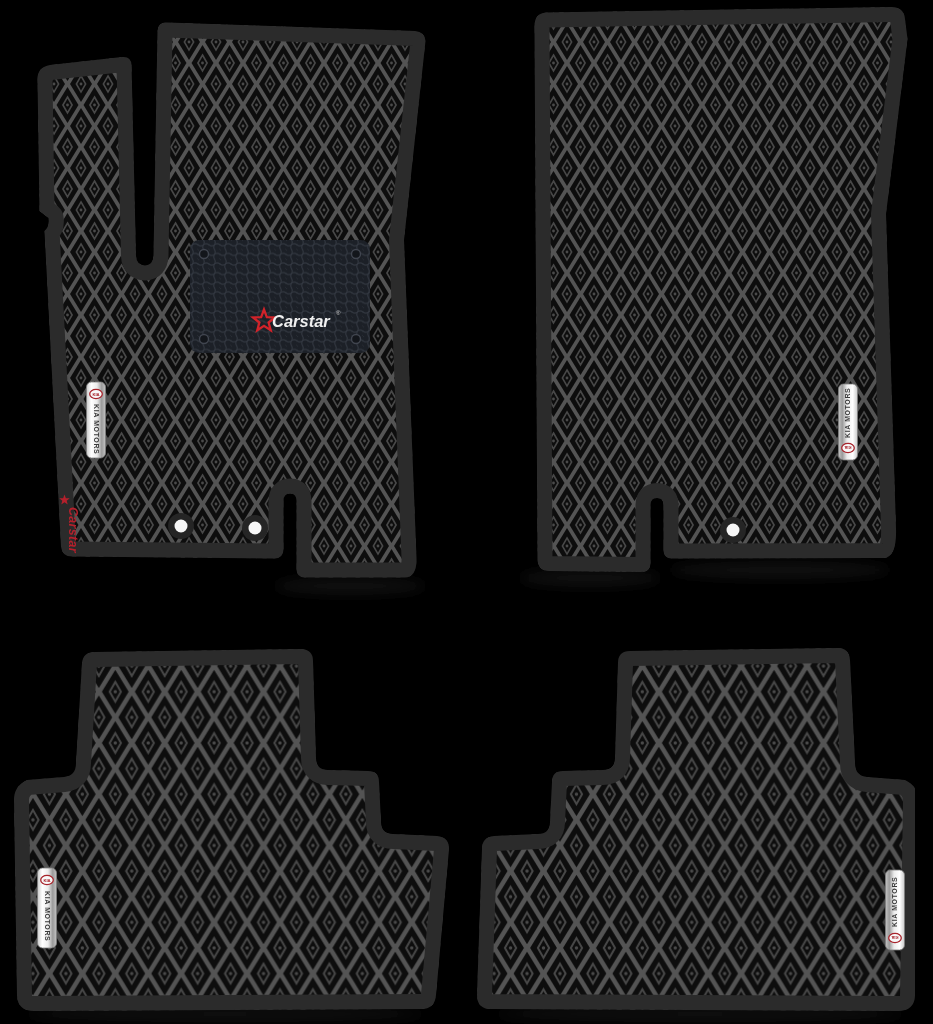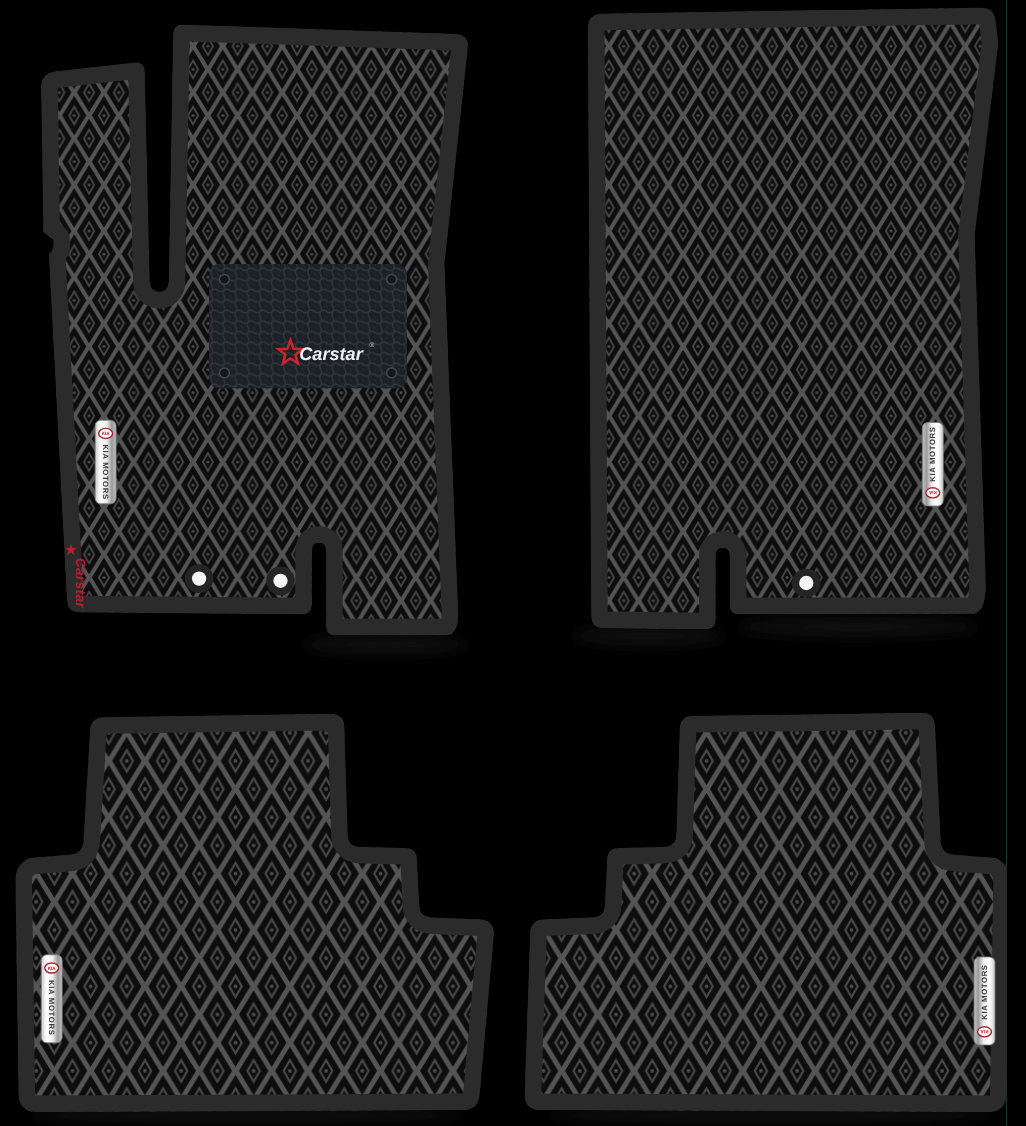--- a/index.html
+++ b/index.html
@@ -5,21 +5,21 @@
   html, body {
     margin: 0;
     padding: 0;
     background: #000;
     font-family: "Liberation Sans", sans-serif;
   }
   .stage {
     position: relative;
     width: 915px;
     height: 1024px;
-    background: #5eead4;
+    background: #fdba74;
     overflow: hidden;
   }
   svg { display: block; }
   .brand-italic {
     font-family: "Liberation Sans", sans-serif;
     font-style: italic;
     font-weight: bold;
   }
   .badge-label {
     font-family: "Liberation Sans", sans-serif;

